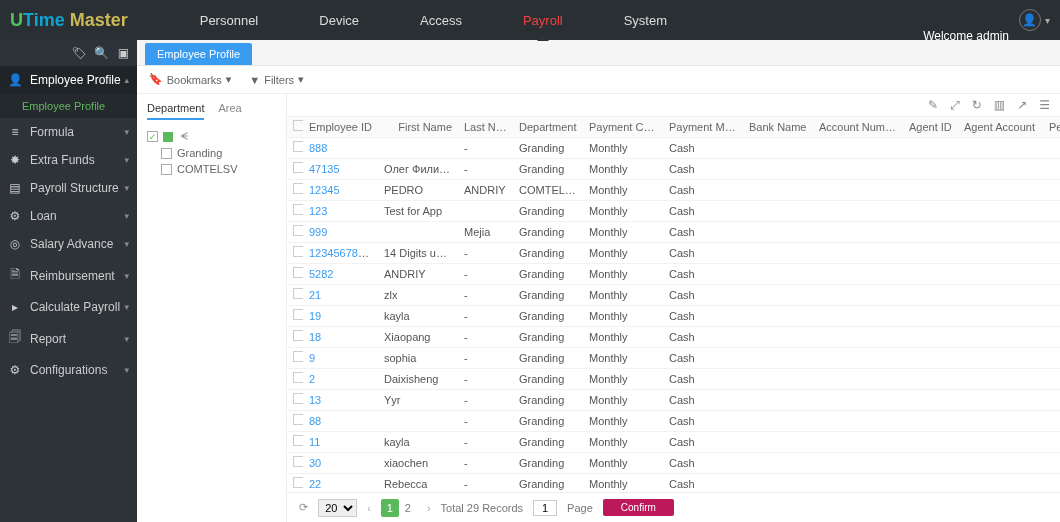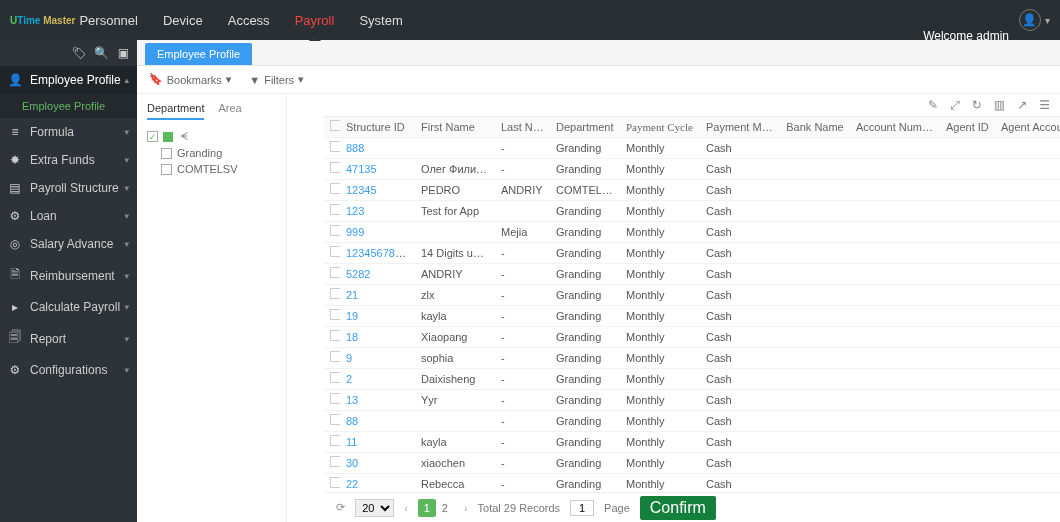--- a/index.html
+++ b/index.html
@@ -1,42 +1,42 @@
 <!DOCTYPE html>
 <html><head>
 <meta charset="utf-8">
 <style>
 * { box-sizing: border-box; margin: 0; padding: 0; }
 body { font-family: Arial, sans-serif; font-size: 12px; color: #555; background: #f5f5f5; width: 1060px; height: 522px; overflow: hidden; }
 .topnav { height: 40px; background: #2a2f33; display: flex; align-items: center; padding: 0 10px; color: #fff; }
-.brand { font-size: 10px; font-weight: bold; margin-right: 4px; }
+.brand { font-size: 18px; font-weight: bold; margin-right: 36px; }
 .brand .u { color: #4fc55e; }
 .brand .time { color: #0ea4d1; }
 .brand .master { color: #cbb956; }
 .topnav .menu { display: flex; gap: 25px; flex: 1; }
-.topnav .menu .mi { color: #ddd; font-size: 13px; cursor: pointer; padding: 12px 0; }
+.topnav .menu .mi { color: #ddd; font-size: 13px; cursor: pointer; padding: 12px 0; margin-left: 36px; }
 .topnav .menu .mi.active { color: #ef4444; position: relative; }
 .topnav .menu .mi.active::after { content:''; position:absolute; bottom:-1px; left:50%; transform:translateX(-50%); border:6px solid transparent; border-bottom-color:#2d3338; }
 .topnav .user { color:#fff; font-size:12px; margin-right:10px;margin-top:31px; }
 .topnav .avatar { width:22px;height:22px;border:1px solid #777;border-radius:50%; display:inline-flex;align-items:center;justify-content:center;color:#aaa;font-size:12px;margin-right:4px;}
 .topnav .caret { color:#aaa; font-size:10px;}
 .body { display:flex; height:calc(522px - 40px); }
 .sidebar { width:137px; background:#2d3338; color:#ccc; font-size:12px; }
 .sidebar .icons-row { display:flex; justify-content:flex-end; gap:8px; padding:6px 8px; color:#ccc; font-size:12px; }
 .sb-item { display:flex; align-items:center; padding:7px 8px; cursor:pointer; color:#ccc; }
 .sb-item .ic { width:14px; text-align:center; margin-right:8px; font-size:12px; }
 .sb-item .arr { margin-left:auto; font-size:9px; color:#888; }
 .sb-item.active { background:#1f2428; color:#fff; }
 .sb-sub { padding:6px 8px 6px 22px; color:#63b563; font-size:11px; background:#24292d; }
 .main { flex:1; display:flex; flex-direction:column; background:#fff; overflow:hidden; }
 .tabbar { height:26px; background:#f5f5f5; border-bottom:1px solid #e5e5e5; display:flex; align-items:flex-end; padding-left:8px; }
 .tab { background:#3a9cf1; color:#fff; padding:5px 12px; font-size:11px; border-radius:2px 2px 0 0; }
 .toolbar { height:28px; display:flex; align-items:center; padding:0 12px; gap:18px; border-bottom:1px solid #eee; font-size:11px; color:#666; }
 .toolbar .tb { cursor:pointer; display:flex; align-items:center; gap:4px; }
-.content { flex:1; display:flex; overflow:hidden;gap:37px; }
+.content { flex:1; display:flex; overflow:hidden; }
 .dept-pane { width:150px; border-right:1px solid #eee; padding:8px 6px; font-size:11px; }
 .dept-tabs { display:flex; gap:14px; margin-bottom:8px; padding-left:4px; }
 .dept-tabs .dt { color:#888; cursor:pointer; padding-bottom:4px; }
 .dept-tabs .dt.active { color:#333; border-bottom:2px solid #3a9cf1; }
 .dept-tree { font-size:11px; color:#666; }
 .dept-tree .row { display:flex; align-items:center; gap:5px; padding:2px 4px; }
 .dept-tree .row .cb { width:11px;height:11px;border:1px solid #aaa; display:inline-flex;align-items:center;justify-content:center;font-size:9px;color:#4fc55e; }
 .dept-tree .row.child { padding-left:18px; }
 .table-wrap { flex:1; display:flex; flex-direction:column; overflow:hidden; }
 .table-tools { display:flex; justify-content:flex-end; gap:12px; padding:4px 10px; color:#888; font-size:12px; }
@@ -46,21 +46,21 @@
 th { color:#666; font-weight:normal; background:#fafafa; border-top:1px solid #eee; }
 td.empid a { color:#3a9cf1; text-decoration:none; }
 .row-cb { width:11px;height:11px;border:1px solid #ccc;display:inline-block; }
 .pager { height:30px; border-top:1px solid #eee; display:flex; align-items:center; padding:0 12px; gap:10px; font-size:11px; color:#777; }
 .pager .refresh { cursor:pointer; color:#888; }
 .pager select { font-size:11px; border:1px solid #ccc; padding:1px 2px; }
 .pager .pg { width:18px;height:18px;display:inline-flex;align-items:center;justify-content:center;border-radius:2px;cursor:pointer; }
 .pager .pg.active { background:#5cb85c; color:#fff; }
 .pager .nav { color:#aaa; cursor:pointer; }
 .pager input.pagein { width:24px; text-align:center; border:1px solid #ccc; padding:1px; font-size:11px; }
-.pager .confirm { background:#15803d;color:#fff;border:none;padding:3px 10px;font-size:16px;border-radius:2px;cursor:pointer; }
+.pager .confirm { background:#be185d;color:#fff;border:none;padding:3px 18px;font-size:10px;border-radius:2px;cursor:pointer; }
 .ic-tree-sq { width:10px;height:10px;background:#5cb85c;display:inline-block;margin-right:2px; }
 .ic-tree-hier { color:#888; }
 </style>
 </head>
 <body>
 
 <div class="topnav">
   <div class="brand">
     <span class="u">U</span><span class="time">Time</span><span class="master"> Master</span>
   </div>
@@ -183,27 +183,27 @@
           <span>↻</span>
           <span>▥</span>
           <span>↗</span>
           <span>☰</span>
         </div>
         <div style="flex:1;overflow:auto;">
           <table>
             <thead>
                 <tr id="thead-row">
                   <th style="width: 16px;"><span class="row-cb"></span></th>
-                  <th style="width: 75px;">Structure ID</th>
-                  <th style="width: 80px;">First Name</th>
+                  <th style="width: 75px;">Employee ID</th>
+                  <th style="width: 80px; text-align: right;">First Name</th>
                   <th style="width: 55px;">Last Name</th>
                   <th style="width: 70px;">Department</th>
-                  <th style="width: 80px; font-family: Liberation Serif, serif;">Payment Cycle</th>
+                  <th style="width: 80px;">Payment Cycle</th>
                   <th style="width: 80px; margin-top: 19px;">Payment Mode</th>
-                  <th style="width: 70px; text-align: center;">Bank Name</th>
+                  <th style="width: 70px;">Bank Name</th>
                   <th style="width: 90px;">Account Number</th>
                   <th style="width: 55px;">Agent ID</th>
                   <th style="width: 85px;">Agent Account</th>
                   <th style="width: 70px;">Personnel ID</th>
                 </tr>
               </thead>
             <tbody id="tbody">
                 <tr>
                   <td><span class="row-cb"></span></td>
                   <td class="empid"><a>888</a></td>

